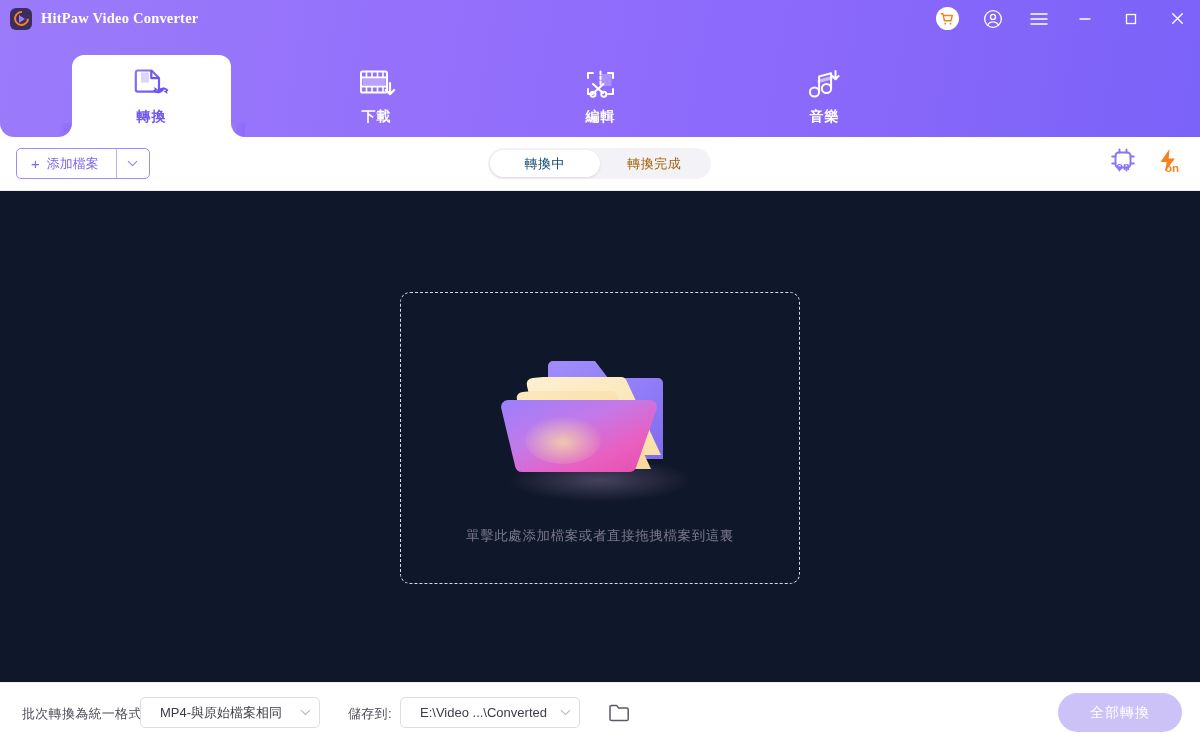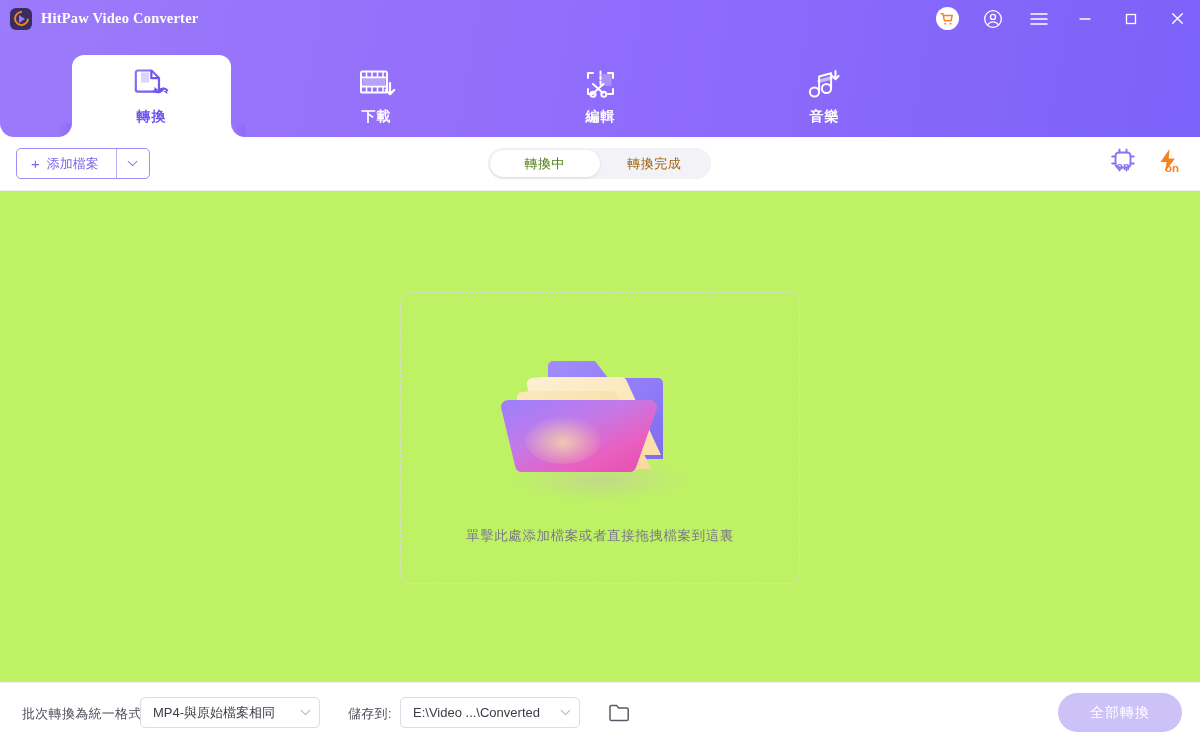--- a/index.html
+++ b/index.html
@@ -187,35 +187,35 @@
     height: 27px;
     border-radius: 14px;
     display: flex; align-items: center; justify-content: center;
     font-size: 13px;
     color: #a16207;
     cursor: pointer;
     letter-spacing: .5px;
   }
   .seg.active {
     background: #ffffff;
-    color: #4d7c0f;
+    color: #0c4a6e;
     box-shadow: 0 1px 3px rgba(0,0,0,.10);
   }
 
   .toolbar-right {
     position: absolute; right: 16px; top: 146px;
     display: flex; align-items: center; gap: 16px;
   }
   .hw-toggle, .speed-toggle { cursor: pointer; display:flex; align-items:center; }
 
   
   .main {
     position: absolute; left: 0; top: 191px;
     width: 1200px; height: 491px;
-    background: #bef264;
+    background: #0f172a;
   }
   .dropzone {
     position: absolute;
     left: 400px; top: 101px;
     width: 400px; height: 292px;
     border: 1px dashed #d9d9e2;
     border-radius: 10px;
     display: flex; flex-direction: column;
     align-items: center; justify-content: center;
     cursor: pointer;
@@ -254,21 +254,21 @@
   #label-batch { left: 22px; }
   #label-saveto { left: 348px; }
 
   .select {
     position: absolute; top: 697px;
     height: 31px;
     border: 1px solid #dcdce4;
     border-radius: 5px;
     background: #fff;
     display: flex; align-items: center;
-    padding: 0 10px 0 12px;
+    padding: 0 10px 0 19px;
     font-size: 13px;
     color: #3c3c46;
     cursor: pointer;
   }
   #select-format { left: 140px; width: 180px; }
   #select-path { left: 400px; width: 180px; }
   .select .val { flex: 1; white-space: nowrap; overflow: hidden; }
   .select .chev-wrap { color: #b6b6c0; display:flex; align-items:center; }
 
   .folder-btn {

